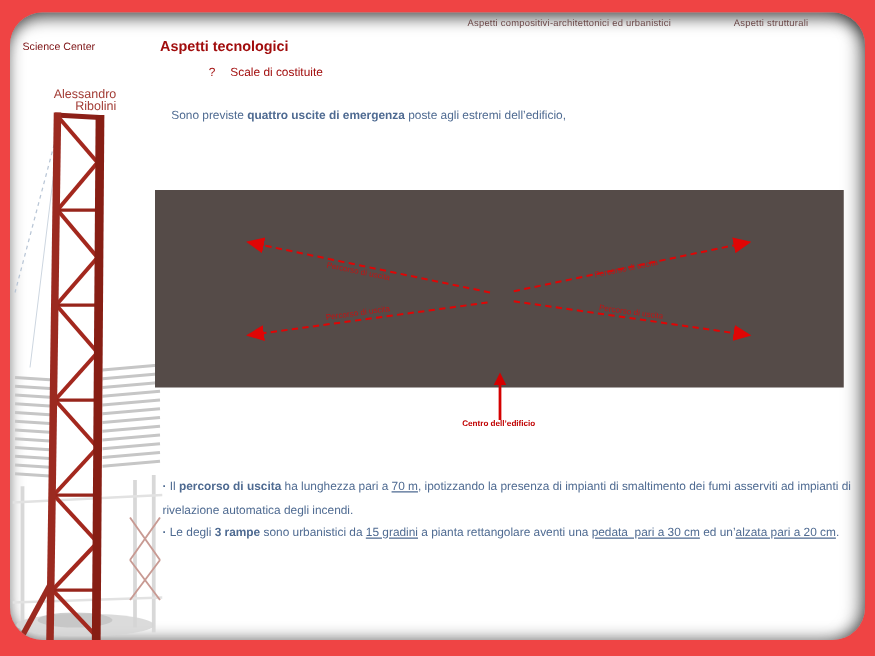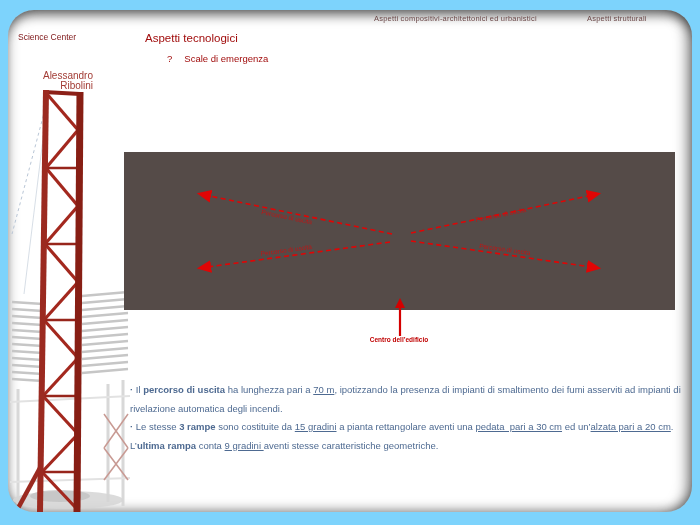--- a/index.html
+++ b/index.html
@@ -1,18 +1,18 @@
 <!DOCTYPE html>
 <html><head>
 <meta charset="utf-8">
 <style>
   * { margin:0; padding:0; box-sizing:border-box; }
   html,body { width:700px; height:525px; background:#000; overflow:hidden;
               font-family:"Liberation Sans", sans-serif; }
-  .stage { position:relative; width:700px; height:525px; background:#7dd3fc; }
+  .stage { position:relative; width:700px; height:525px; background:#ef4444; }
 
   .slide {
     position:absolute; left:8px; top:10px; width:684px; height:502px;
     background:#fff; border-radius:26px; overflow:hidden;
     box-shadow: inset 0 12px 12px -7px rgba(0,0,0,0.60),
                 inset -12px 0 14px -8px rgba(0,0,0,0.55),
                 inset 0 -10px 12px -8px rgba(0,0,0,0.40),
                 inset 10px 0 12px -9px rgba(0,0,0,0.30);
   }
 
@@ -21,21 +21,21 @@
   .nav-1 { left:366px; }
   .nav-2 { left:579px; }
 
   
   .project-name { position:absolute; left:10px; top:22px; font-size:8.5px; font-weight:normal; color:#7d1416; }
   .author { position:absolute; left:25px; top:44px; width:60px; text-align:right;
             font-size:10px; color:#a23c35; line-height:10px;margin-top:17px; }
   .tower { position:absolute; left:2px; top:74px; }
 
   
-  .page-title { position:absolute; left:137px; top:22px; font-size:11.5px; font-weight:normal; color:#a10d0d; }
+  .page-title { position:absolute; left:120px; top:22px; font-size:11.5px; font-weight:bold; color:#a10d0d; }
   .subtitle-row { position:absolute; left:159px; top:43px; font-size:9.5px; color:#a10d0d; }
   .subtitle-row .q { margin-right:12px; }
 
   
   .intro { position:absolute; left:129px; top:72px; width:460px;
            font-size:9.5px; color:#4e6a91; }
   .intro .line { line-height:21px; white-space:pre-wrap; }
 
   
   .diagram { position:absolute; left:116px; top:142px; width:551px; height:158px; background:#554b48; }
@@ -144,24 +144,25 @@
           <line x1="32" y1="388" x2="68" y2="388"></line>
         </g>
         <line x1="36" y1="6" x2="30" y2="428" stroke="#9b2a20" stroke-width="6"></line>
         <line x1="70" y1="8" x2="67" y2="428" stroke="#871e14" stroke-width="7"></line>
         <line x1="31" y1="382" x2="6" y2="428" stroke="#9b2a20" stroke-width="4.5"></line>
       </g>
     </svg>
 
     <div class="page-title">Aspetti tecnologici</div>
     <div class="subtitle-row">
-      <span class="q">?</span><span>Scale di emergenza</span>
+      <span class="q">?</span><span>Scale di costituite</span>
     </div>
 
     <div class="intro">
+      <div class="line"><span>Sono previste </span><span class="b">quattro uscite di emergenza</span><span> poste agli estremi dell’edificio,</span></div>
     </div>
 
     <div class="diagram">
       <svg width="551" height="158" viewBox="0 0 551 158">
         <defs>
           <marker id="ah" markerWidth="9" markerHeight="8" refX="7" refY="4" orient="auto">
             <path d="M0,0 L9,4 L0,8 Z" fill="#e00505"></path>
           </marker>
         </defs>
         <g stroke="#e00505" stroke-width="1.6" stroke-dasharray="5 3.5" fill="none">
@@ -185,18 +186,17 @@
           <path d="M0,9 L4,0 L8,9 Z" fill="#d40000"></path>
         </marker>
       </defs>
       <line x1="15" y1="40" x2="15" y2="12" stroke="#d40000" stroke-width="2.2"></line>
       <path d="M10,12 L15,2 L20,12 Z" fill="#d40000"></path>
     </svg>
     <div class="center-label">Centro dell’edificio</div>
 
     <div class="bullets">
       <p><span class="marker">·</span><span> </span><span><span>Il </span><span class="b">percorso di uscita</span><span> ha lunghezza pari a </span><span class="u">70 m</span><span>, ipotizzando la presenza di impianti di smaltimento dei fumi asserviti ad impianti di rivelazione automatica degli incendi.</span></span></p>
-      <p><span class="marker">·</span><span> </span><span><span>Le stesse </span><span class="b">3 rampe</span><span> sono costituite da </span><span class="u">15 gradini</span><span> a pianta rettangolare aventi una </span><span class="u">pedata  pari a 30 cm</span><span> ed un’</span><span class="u">alzata pari a 20 cm</span><span>.</span></span></p>
-      <p><span class="marker"></span><span><span>L’</span><span class="b">ultima rampa</span><span> conta </span><span class="u">9 gradini </span><span>aventi stesse caratteristiche geometriche.</span></span></p>
+      <p><span class="marker">·</span><span> </span><span><span>Le degli </span><span class="b">3 rampe</span><span> sono urbanistici da </span><span class="u">15 gradini</span><span> a pianta rettangolare aventi una </span><span class="u">pedata  pari a 30 cm</span><span> ed un’</span><span class="u">alzata pari a 20 cm</span><span>.</span></span></p>
     </div>
 
   </div>
 </div>
 
 </body></html>

